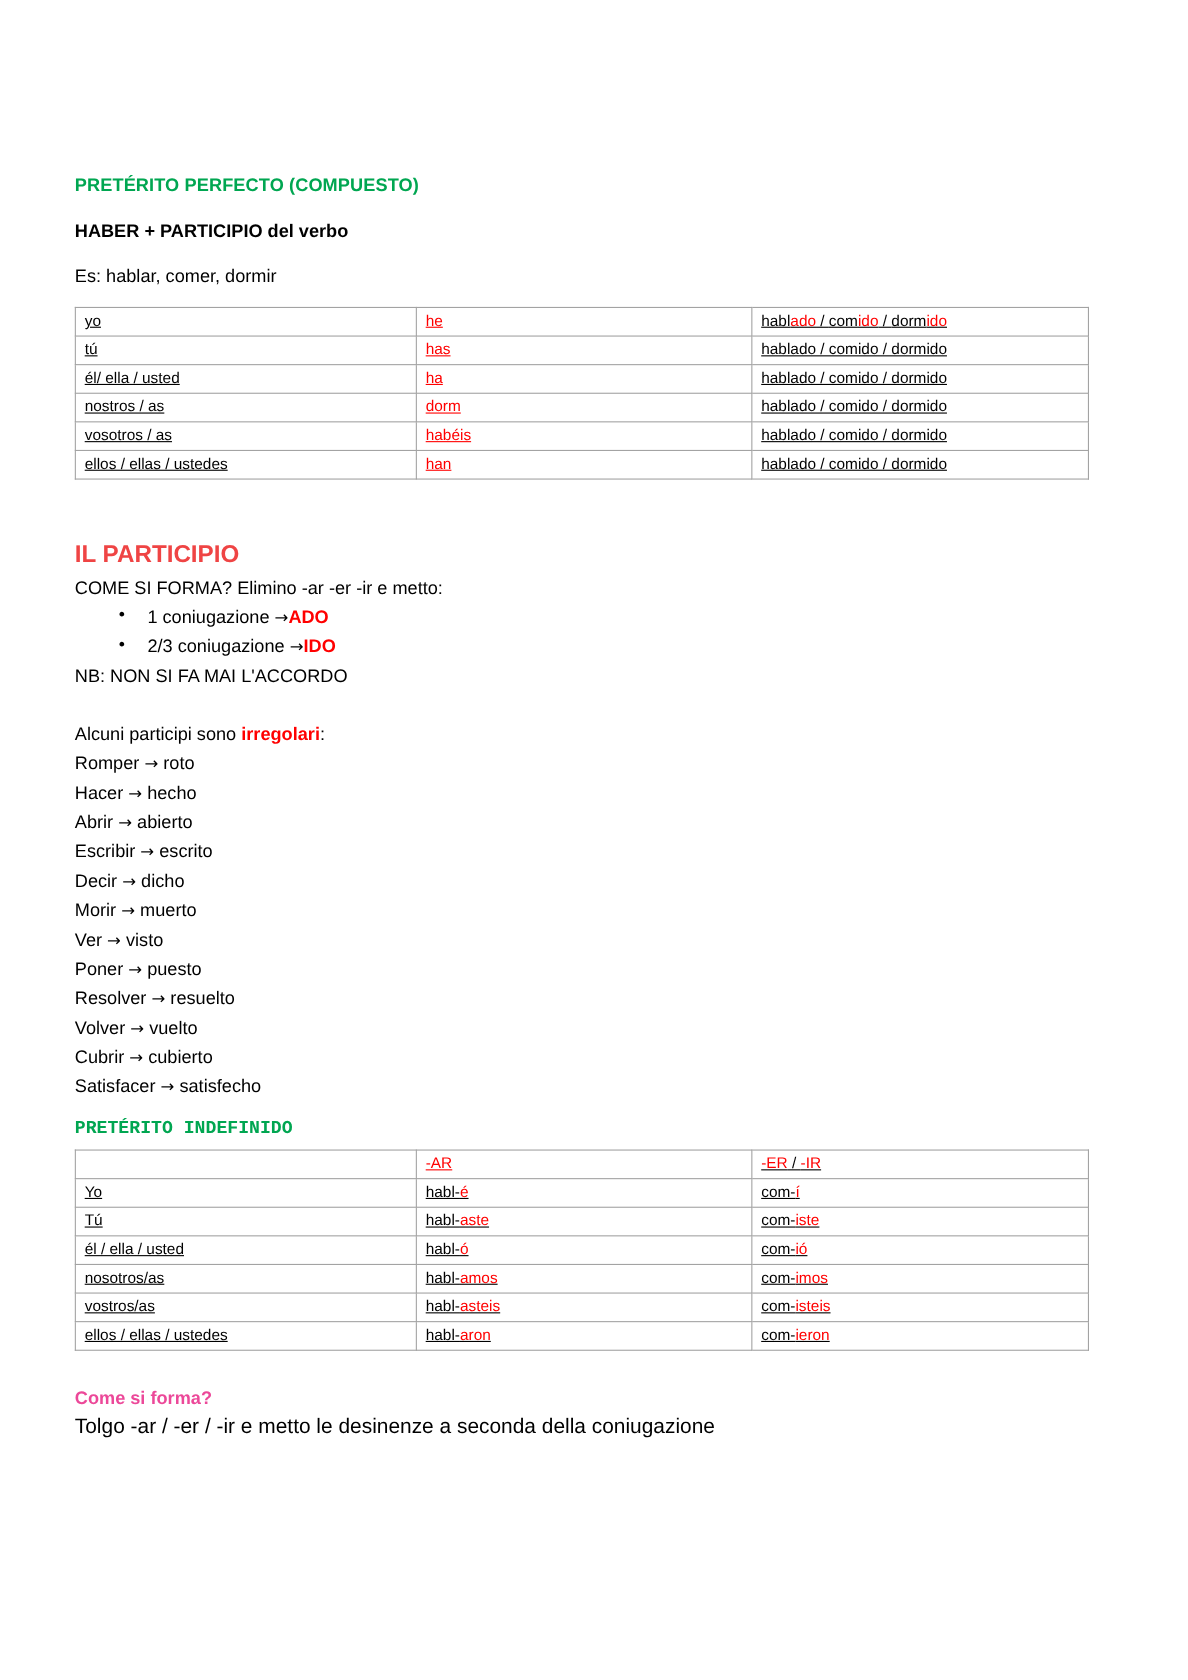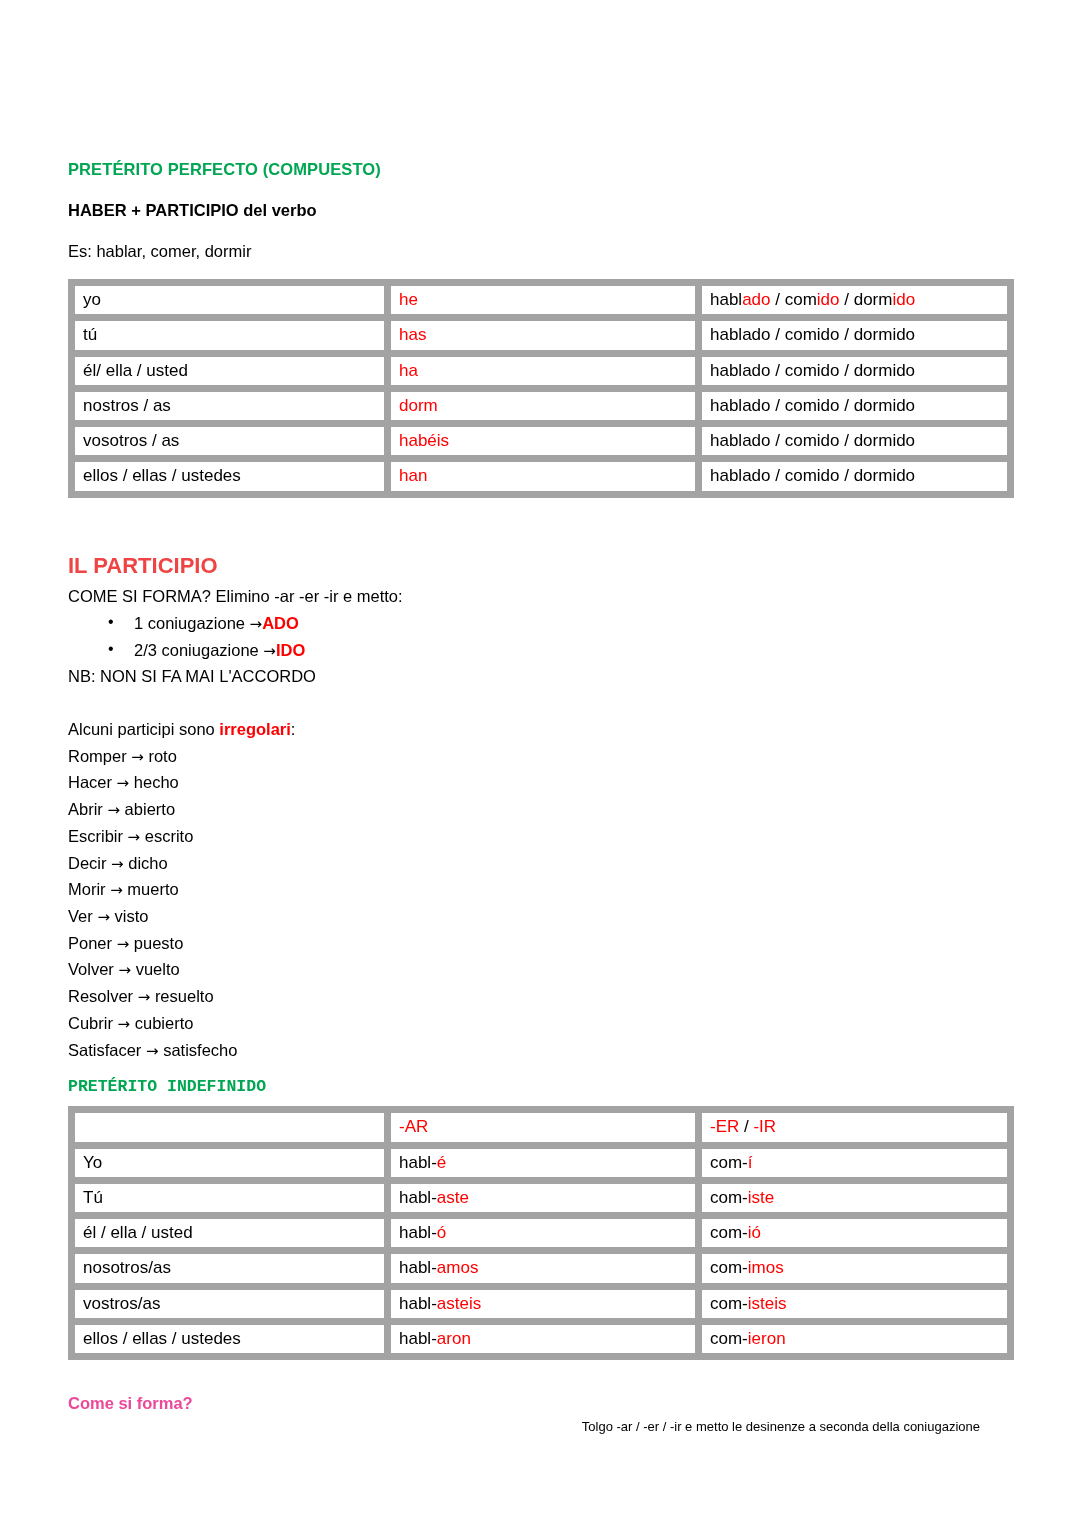--- a/index.html
+++ b/index.html
@@ -37,26 +37,27 @@
     font-size: 16.5px;
     margin: 0 0 18px 0;
   }
   table.conj {
     border-collapse: collapse;
     width: 878px;
     table-layout: fixed;
     margin-bottom: 8px;
   }
   table.conj td {
-    border: 7px solid #a3a3a3;
-    font-size: 17px;
+    border: 1px solid #a3a3a3;
+    font-size: 14px;
     padding: 3px 6px 4px 8px;
     height: 18px;
     vertical-align: middle;
     line-height: 1.25;
+    text-decoration: underline;
   }
   table.conj td.c1 { width: 295px; }
   table.conj td.c2 { width: 290px; }
   table.conj td.c3 { width: 291px; }
   .red { color: #ff0000; }
   .blk { color: #000000; }
 
   .gap-lg { height: 42px; }
   .gap-md { height: 26px; }
   .gap-sm { height: 14px; }
@@ -95,23 +96,22 @@
     font-size: 16.5px;
     line-height: 1.62;
   }
   .come-si-forma {
     color: #ec4899;
     font-weight: bold;
     font-size: 16.5px;
     margin: 0 0 6px 0;
   }
   .tail-line {
-    font-size: 13px;
+    font-size: 19px;
     margin: 0;
-    text-align: right;
   }
   .sec-head-indef {
     color: #00a651;
     font-weight: bold;
     font-size: 16.5px;
     margin: 0 0 10px 0;
     font-family: Liberation Mono, monospace;
   }
 </style>
 </head>
@@ -176,22 +176,22 @@
 
   <div class="irr-list">
     <div><span>Romper</span> <span class="arrow">→</span> <span>roto</span></div>
     <div><span>Hacer</span> <span class="arrow">→</span> <span>hecho</span></div>
     <div><span>Abrir</span> <span class="arrow">→</span> <span>abierto</span></div>
     <div><span>Escribir</span> <span class="arrow">→</span> <span>escrito</span></div>
     <div><span>Decir</span> <span class="arrow">→</span> <span>dicho</span></div>
     <div><span>Morir</span> <span class="arrow">→</span> <span>muerto</span></div>
     <div><span>Ver</span> <span class="arrow">→</span> <span>visto</span></div>
     <div><span>Poner</span> <span class="arrow">→</span> <span>puesto</span></div>
+    <div><span>Resolver</span> <span class="arrow">→</span> <span>resuelto</span></div>
     <div><span>Volver</span> <span class="arrow">→</span> <span>vuelto</span></div>
-    <div><span>Resolver</span> <span class="arrow">→</span> <span>resuelto</span></div>
     <div><span>Cubrir</span> <span class="arrow">→</span> <span>cubierto</span></div>
     <div><span>Satisfacer</span> <span class="arrow">→</span> <span>satisfecho</span></div>
   </div>
 
   <div class="gap-sm"></div>
 
   <div class="sec-head-indef">PRETÉRITO INDEFINIDO</div>
 
   <table class="conj">
     <tbody>

